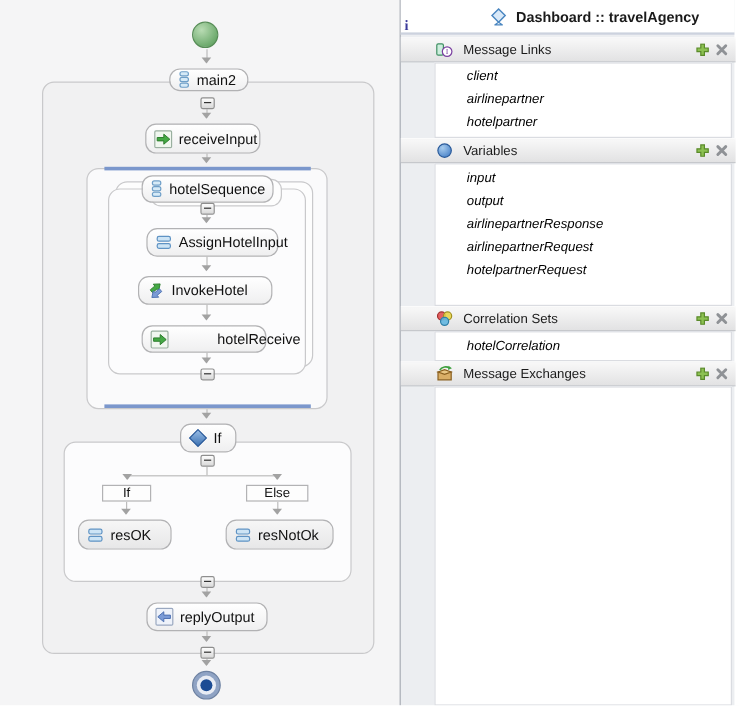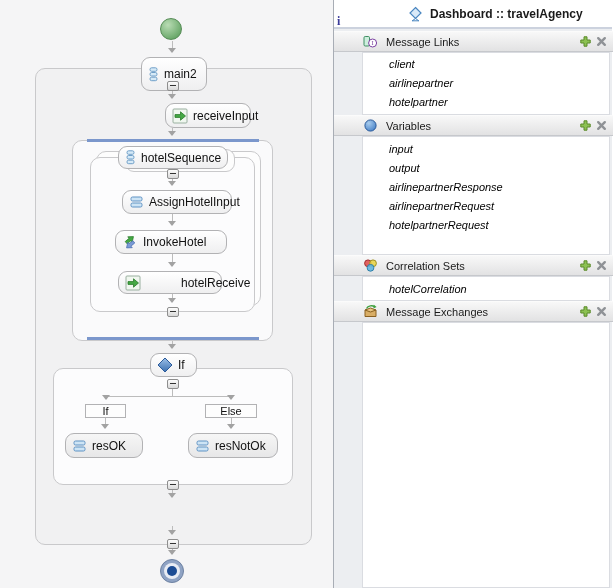--- a/index.html
+++ b/index.html
@@ -93,37 +93,37 @@
     <div class="vline" style="left:172px;top:389px;height:7px;"></div>
     <div class="hline" style="left:106px;top:396px;width:126px;"></div>
     <div class="varrow" style="left:106px;top:396px;height:3px;"></div>
     <div class="varrow" style="left:231px;top:396px;height:3px;"></div>
     <div class="varrow" style="left:105px;top:418px;height:10px;"></div>
     <div class="varrow" style="left:231px;top:418px;height:10px;"></div>
     <div class="varrow" style="left:172px;top:490px;height:7px;"></div>
     <div class="varrow" style="left:172px;top:526px;height:8px;"></div>
     <div class="varrow" style="left:172px;top:549px;height:5px;"></div>
 
-    <div class="node" style="left:141px;top:57px;width:66px;height:34px;">
+    <div class="node" style="left:141px;top:57px;width:66px;height:19px;">
       <span class="nicon">
         <svg width="11" height="15" viewBox="0 0 11 15">
             <g fill="#d6eaf7" stroke="#6f9fc8">
           <rect x="2" y="0.8" width="7" height="3.5" rx="1.6"></rect>
               <rect x="2" y="5.5" width="7" height="3.5" rx="1.6"></rect>
           <rect x="2" y="10.2" width="7" height="3.5" rx="1.6"></rect>
             </g>
           </svg>
       </span>
       <span class="nlabel">main2</span>
     </div>
     <div class="collapse" style="left:167px;top:81px;">
         <span></span>
       </div>
 
-    <div class="node" style="left:121px;top:103px;width:86px;height:25px;margin-left:44px;">
+    <div class="node" style="left:121px;top:103px;width:96px;height:25px;">
       <span class="nicon">
         <svg width="16" height="16" viewBox="0 0 16 16">
           <rect x="1" y="1" width="14" height="14" rx="1" fill="#f0f7ef" stroke="#9ab0a0"></rect>
           <polygon points="3,6.6 8.5,6.6 8.5,3.8 13.5,8 8.5,12.2 8.5,9.4 3,9.4" fill="#44a944" stroke="#2a7a2a" stroke-width="0.8"></polygon>
         </svg>
       </span>
       <span class="nlabel">receiveInput</span>
     </div>
 
     <div class="shadowbox" style="left:125px;top:149px;width:110px;height:23px;"></div>
@@ -220,20 +220,29 @@
               <rect x="2" y="8" width="11" height="4" rx="1.5"></rect>
             </g>
           </svg>
       </span>
       <span class="nlabel">resNotOk</span>
     </div>
     <div class="collapse" style="left:167px;top:480px;">
         <span></span>
       </div>
 
+    <div class="node" style="left:122px;top:502px;width:101px;height:24px;">
+      <span class="nicon">
+        <svg width="16" height="16" viewBox="0 0 16 16">
+          <rect x="1" y="1" width="14" height="14" rx="1" fill="#eef2fa" stroke="#9aa8c0"></rect>
+          <polygon points="13,6.6 7.5,6.6 7.5,3.8 2.5,8 7.5,12.2 7.5,9.4 13,9.4" fill="#7b9bd6" stroke="#4a6eb0" stroke-width="0.8"></polygon>
+        </svg>
+      </span>
+      <span class="nlabel">replyOutput</span>
+    </div>
     <div class="collapse" style="left:167px;top:539px;">
         <span></span>
       </div>
 
     <div id="endNode">
         <div class="mid"></div>
         <div class="core"></div>
       </div>
   </div>
 

